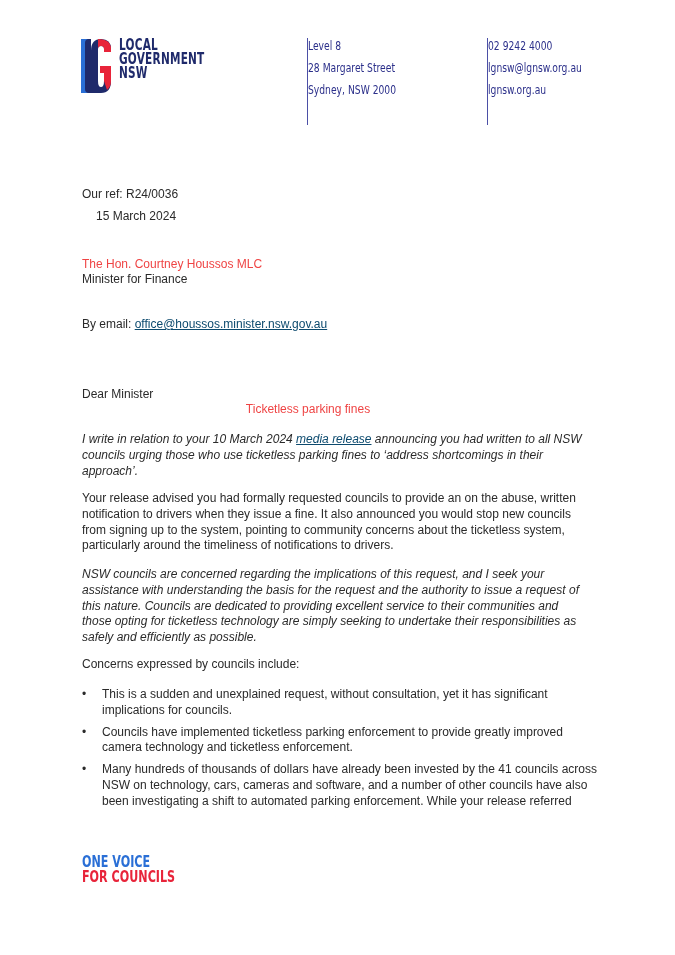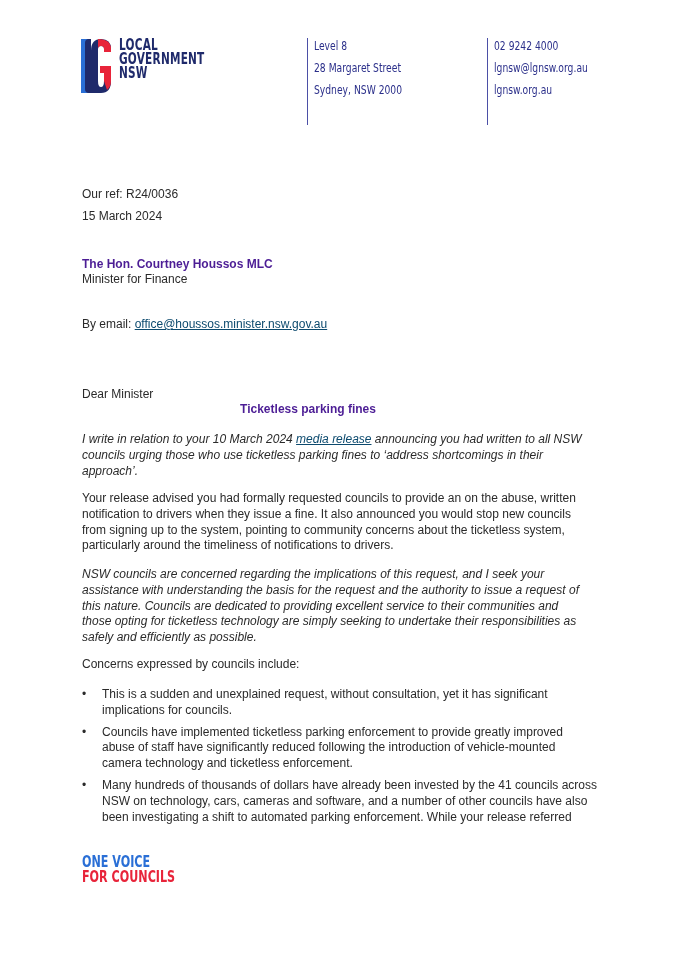--- a/index.html
+++ b/index.html
@@ -5,28 +5,28 @@
     html, body { margin: 0; padding: 0; background: #ffffff; }
     body { width: 675px; height: 955px; position: relative; overflow: hidden;
       font-family: "Liberation Sans", "DejaVu Sans", sans-serif; color: #222222; }
     .abs { position: absolute; }
     
     .logo-mark { left: 81px; top: 37px; width: 32px; height: 58px; }
     .logo-text { left: 119px; top: 38px; font-family: "DejaVu Sans Condensed", "DejaVu Sans", sans-serif;
       font-weight: bold; color: #1f2a6b; font-size: 15px; line-height: 14px; letter-spacing: 0.3px; transform: scaleX(0.78); transform-origin: left top; }
     .logo-text div { white-space: nowrap; }
     
-    .contact-col { top: 38px; border-left: 1.5px solid #4b4fa6; height: 87px; padding-left: 6px;
+    .contact-col { top: 38px; border-left: 1.5px solid #4b4fa6; height: 87px; 
       font-family: "DejaVu Sans", sans-serif; font-size: 11.5px; color: #2b2f8a; }
     .contact-col .line { height: 22px; line-height: 16px; white-space: nowrap; transform: scaleX(0.8); transform-origin: left top; }
     .col1 { left: 307px; }
     .col2 { left: 487px; }
     
     .txt { font-size: 12px; line-height: 15.8px; color: #2a2a2a; white-space: nowrap; margin-top: 41px; }
-    .bold { font-weight: bold; color: #4c1d95; }
+    .bold { font-weight: normal; color: #ef4444; }
     a.link { color: #0c4a6e; text-decoration: underline; }
     .para { left: 82px; width: 520px; white-space: normal; }
     .para p { margin: 0; white-space: nowrap; }
     .bullet-list { left: 82px; width: 520px; }
     .bullet { position: relative; padding-left: 20px; margin-bottom: 6px; }
     .bullet .dot { position: absolute; left: 0; top: 0; }
     .bullet p { margin: 0; white-space: nowrap; }
     .footer-logo { left: 82px; top: 855px; font-family: "DejaVu Sans Condensed", "DejaVu Sans", sans-serif;
       font-weight: bold; font-size: 15.5px; line-height: 15px; transform: scaleX(0.8); transform-origin: left top; }
     .footer-logo .l1 { color: #2a6fd6; }
@@ -55,21 +55,21 @@
   <div class="line">28 Margaret Street</div>
   <div class="line">Sydney, NSW 2000</div>
 </div>
 <div class="abs contact-col col2">
   <div class="line">02 9242 4000</div>
   <div class="line">lgnsw@lgnsw.org.au</div>
   <div class="line">lgnsw.org.au</div>
 </div>
 
 <div class="abs txt" style="left:82px; top:146px;">Our ref: R24/0036</div>
-<div class="abs txt" style="left:82px; top:168px;">15 March 2024</div>
+<div class="abs txt" style="left:96px; top:168px;">15 March 2024</div>
 
 <div class="abs txt bold" style="left:82px; top:216px;">The Hon. Courtney Houssos MLC</div>
 <div class="abs txt" style="left:82px; top:231px;">Minister for Finance</div>
 
 <div class="abs txt" style="left:82px; top:276px;">
   <span>By email: </span><a class="link">office@houssos.minister.nsw.gov.au</a>
 </div>
 
 <div class="abs txt" style="left:82px; top:346px;">Dear Minister</div>
 <div class="abs txt bold" style="left:0; width:586px; text-align:center; top:361px;">
@@ -101,21 +101,20 @@
 
 <div class="abs txt bullet-list" style="top:646px;">
   <div class="bullet">
     <span class="dot">•</span>
     <p>This is a sudden and unexplained request, without consultation, yet it has significant</p>
     <p>implications for councils.</p>
   </div>
   <div class="bullet">
     <span class="dot">•</span>
     <p>Councils have implemented ticketless parking enforcement to provide greatly improved</p>
-    <p>abuse of staff have significantly reduced following the introduction of vehicle-mounted</p>
     <p>camera technology and ticketless enforcement.</p>
   </div>
   <div class="bullet">
     <span class="dot">•</span>
     <p>Many hundreds of thousands of dollars have already been invested by the 41 councils across</p>
     <p>NSW on technology, cars, cameras and software, and a number of other councils have also</p>
     <p>been investigating a shift to automated parking enforcement. While your release referred</p>
   </div>
 </div>
 

